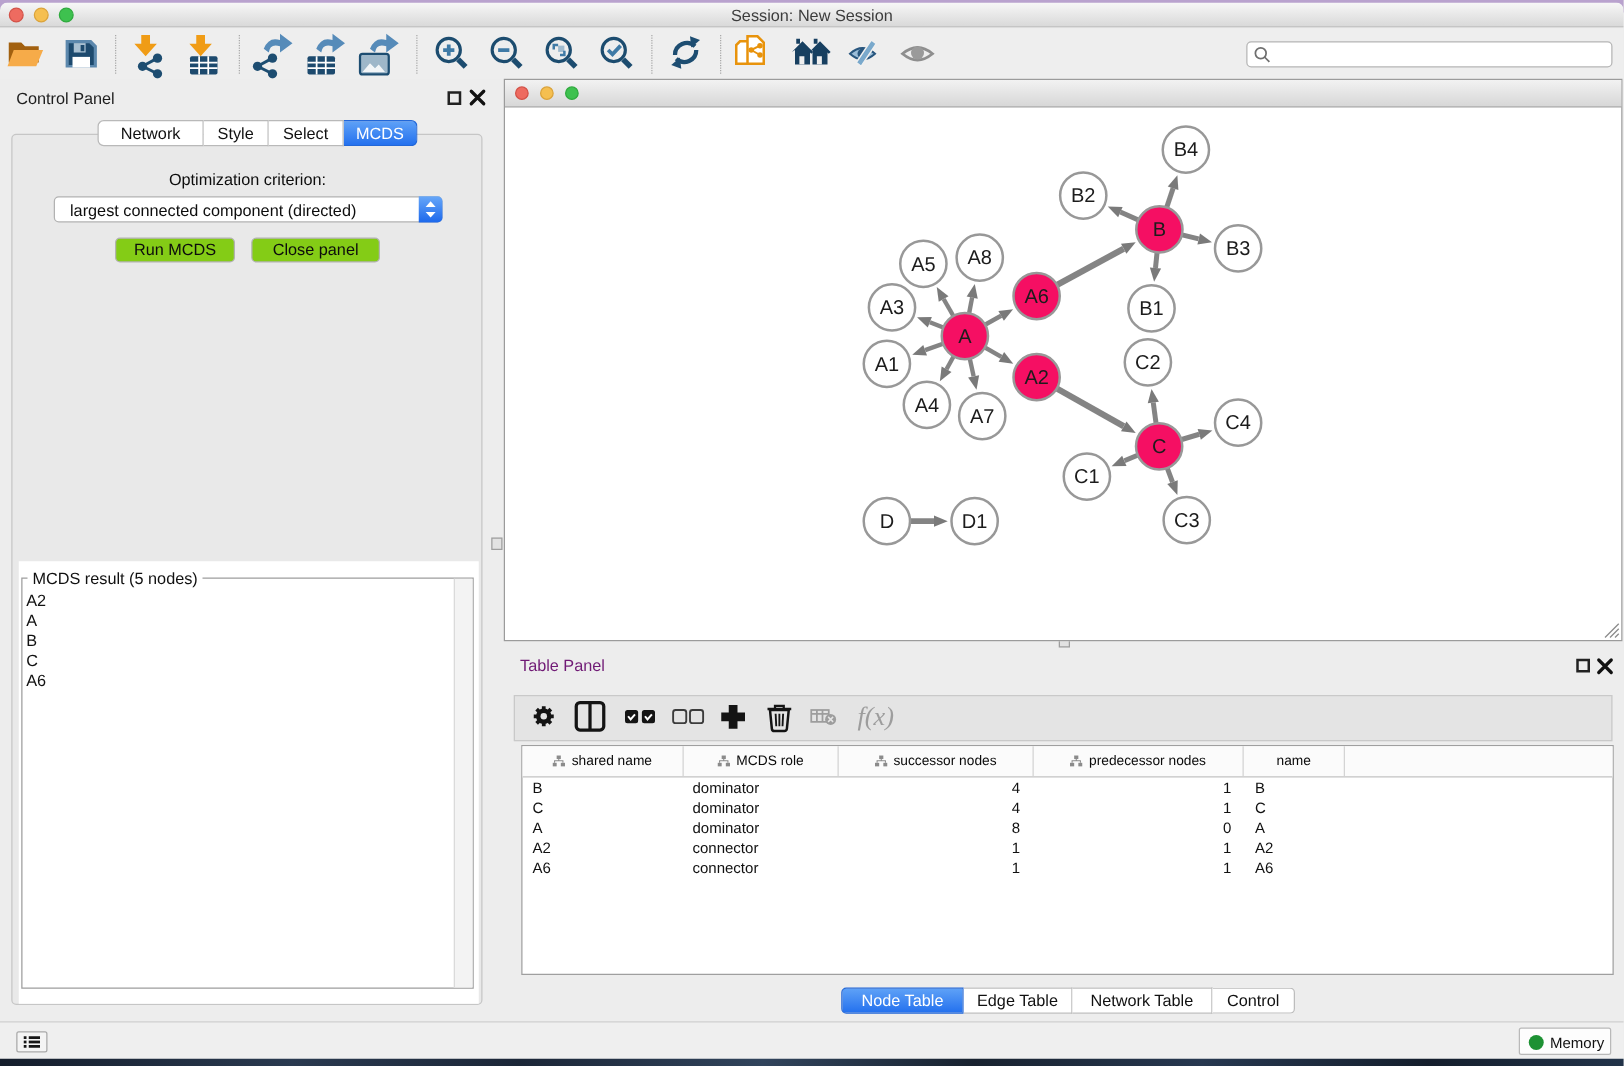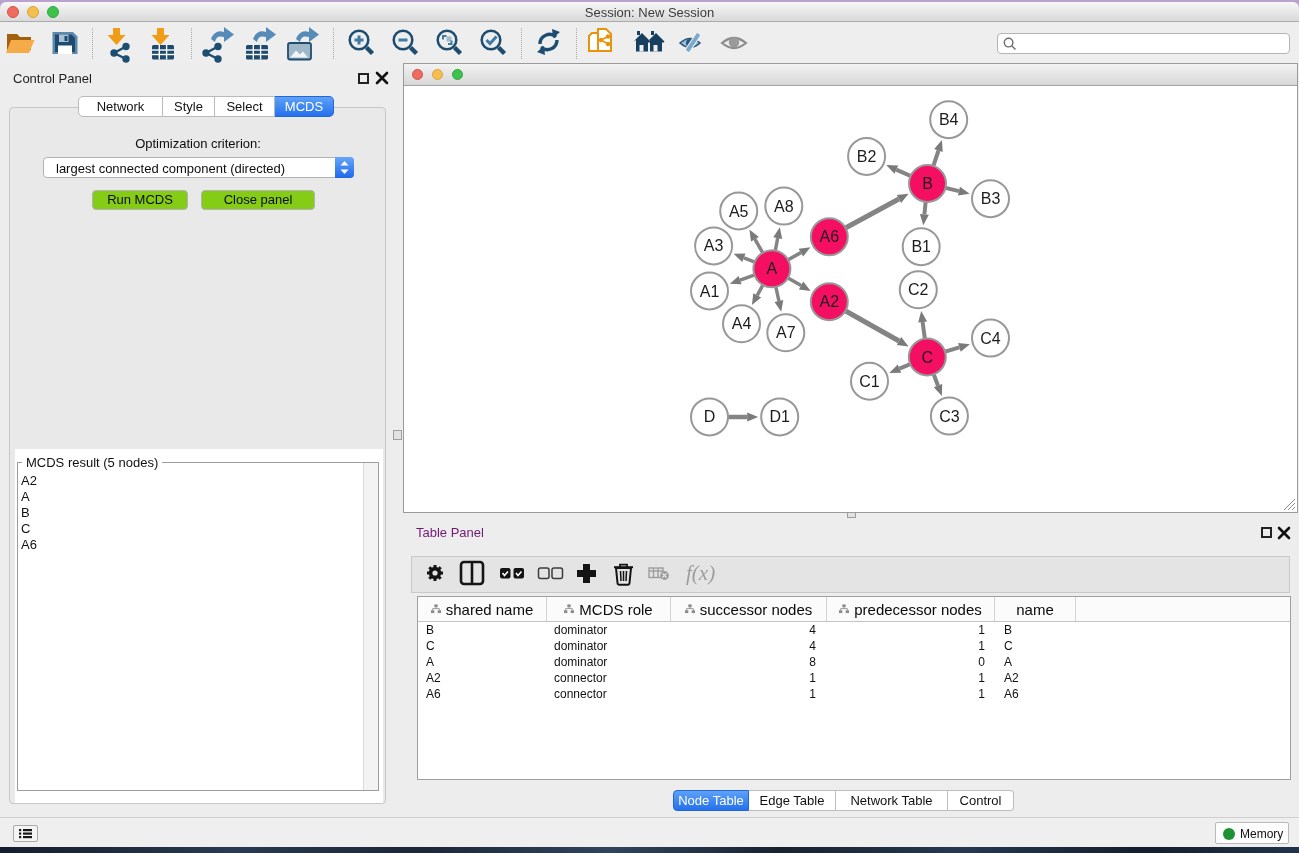--- a/index.html
+++ b/index.html
@@ -46,21 +46,21 @@
   border-bottom:1px solid #a2a2a2; }
 .nw-text { top:5px; width:100%; text-align:center; font-size:13px; color:#2e2e2e; }
 .tl2 { width:11px; height:11px; border-radius:50%; top:5px; }
 
 .tp-title { left:416px; top:525px; font-size:13px; color:#701a75; }
 .tp-toolbar { left:411px; top:556px; width:879px; height:37px; background:#e4e4e4;
   border:1px solid #c9c9c9; }
 .tp-table { left:417px; top:596px; width:874px; height:184px; background:#fff;
   border:1px solid #9f9f9f; }
 .th-row { left:0; top:0; width:872px; height:25px; background:#fbfbfb; border-bottom:1px solid #c4c4c4; }
-.th-cell { font-size:15px; color:#0a0a0a; }
+.th-cell { font-size:11px; color:#0a0a0a; }
 .th-cell { top:0; height:24px; border-right:1px solid #d4d4d4; display:flex;
   align-items:center; justify-content:center; }
 .td { position:absolute; font-size:12px; color:#111; }
 .bot-tabs { left:673px; top:790px; height:21px; display:flex; font-size:13px; }
 .btab { background:#fff; border:1px solid #bdbdbd; border-left:none; color:#111;
   display:flex; align-items:center; justify-content:center; height:21px; }
 .btab.sel { background:linear-gradient(#5ea1f7,#2471ee); color:#fff; border:1px solid #2267d8;
   border-radius:4px 0 0 4px; }
 .btab.last { border-radius:0 4px 4px 0; }
 .statusbar { left:0; top:817px; width:1299px; height:30px; background:#efefef;
@@ -238,21 +238,21 @@
 <div class="abs dropdown">
   <span class="abs" style="left:12px;top:3px">largest connected component (directed)</span>
   <div class="abs dd-cap">
     <svg width="19" height="21" viewBox="0 0 19 21">
       <path d="M9.5 4 l4 4.5 h-8 z" fill="#fff"></path>
       <path d="M9.5 17 l4 -4.5 h-8 z" fill="#fff"></path>
     </svg>
   </div>
 </div>
 <div class="abs btn" style="left:92px;top:190px;width:96px">Run MCDS</div>
-<div class="abs btn" style="left:201px;top:190px;width:114px">Close panel</div>
+<div class="abs btn" style="left:201px;top:190px;width:103px">Close panel</div>
 <div class="abs cp-white">
   <div class="abs fieldset"></div>
   <div class="abs legend">MCDS result (5 nodes)</div>
   <div class="abs mcds-list">A2<br>A<br>B<br>C<br>A6</div>
   <div class="abs vscroll"></div>
 </div>
 
 <div class="abs" style="left:393px;top:430px;width:9px;height:10px;background:#e2e2e2;border:1px solid #9e9e9e"></div>
 <div class="abs" style="left:847px;top:510px;width:9px;height:8px;background:#e2e2e2;border:1px solid #9e9e9e"></div>
 
@@ -465,21 +465,21 @@
     <div class="td" style="left:386px;top:74px;width:12px;text-align:right">1</div>
     <div class="td" style="left:555px;top:74px;width:12px;text-align:right">1</div>
     <div class="td" style="left:586px;top:74px">A2</div>
  <div class="td" style="left:8px;top:90px">A6</div>
     <div class="td" style="left:136px;top:90px">connector</div>
     <div class="td" style="left:386px;top:90px;width:12px;text-align:right">1</div>
     <div class="td" style="left:555px;top:90px;width:12px;text-align:right">1</div>
     <div class="td" style="left:586px;top:90px">A6</div>
 </div>
 <div class="abs bot-tabs">
- <div class="btab sel" style="width:76px">Node Table</div>
+ <div class="btab sel" style="width:98px">Node Table</div>
  <div class="btab" style="width:87px">Edge Table</div>
  <div class="btab" style="width:112px">Network Table</div>
  <div class="btab last" style="width:66px">Control</div>
 </div>
 
 <div class="abs statusbar"></div>
 <div class="abs listbtn">
  <svg width="23" height="15" viewBox="0 0 23 15" style="margin:0">
   <g fill="#161616">
         <rect x="5" y="3" width="2.2" height="2.2"></rect>

